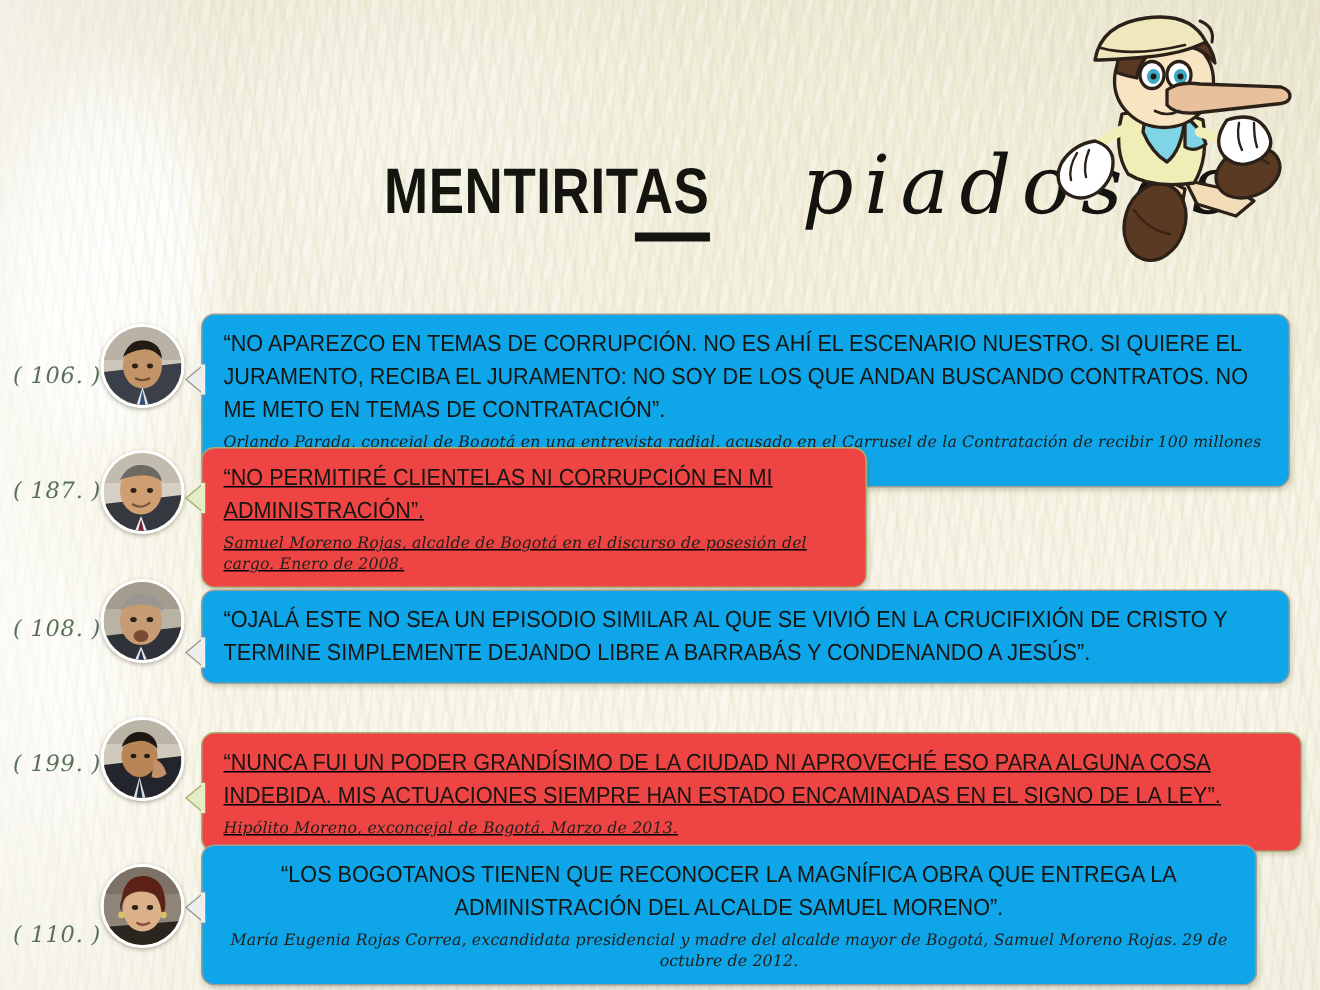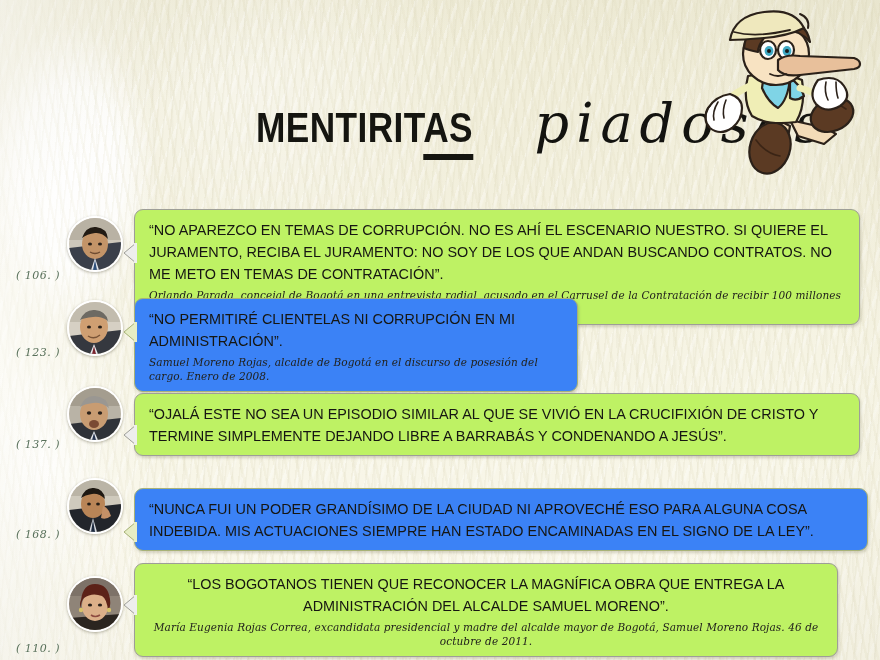--- a/index.html
+++ b/index.html
@@ -62,41 +62,40 @@
   }
 
   
   #mascot{position:absolute;left:686px;top:8px;width:194px;height:178px;}
 
   
   .row{position:absolute;left:0;}
   .num{
     position:absolute;left:8px;width:60px;text-align:center;
     font-family:"DejaVu Serif","Liberation Serif",serif;
-    font-style:italic;font-size:11px;color:#58705a;
+    font-style:italic;font-size:15px;color:#58705a;
     letter-spacing:.5px;
-    margin-top:28px;
   }
   .avatar{
     position:absolute;left:67px;width:52px;height:52px;border-radius:50%;
     overflow:hidden;border:2px solid #ffffff;
     box-shadow:0 1px 3px rgba(80,75,50,.45);
   }
   .avatar svg{display:block;}
 
   
   .bubble{
     position:absolute;left:134px;
     border-radius:9px;
     box-sizing:border-box;
     padding:9px 14px 8px 14px;
     box-shadow:1px 2px 3px rgba(120,115,85,.28);
   }
-  .bubble.gray{background:#bef264;border:1px solid #9e9e98;}
-  .bubble.green{background:#3b82f6;border:1px solid #a8b277;}
+  .bubble.gray{background:#0ea5e9;border:1px solid #9e9e98;}
+  .bubble.green{background:#ef4444;border:1px solid #a8b277;text-decoration:underline;}
 
   .tail{position:absolute;left:-12px;width:14px;height:22px;}
 
   .quote{
     font-family:"Liberation Sans Narrow","Liberation Sans",sans-serif;
     font-weight:400;font-size:15.5px;line-height:22px;
     color:#161612;letter-spacing:0px;
     transform:scaleX(.93);transform-origin:left center;
     width:107.5%;
   }
@@ -191,21 +190,21 @@
     <svg class="tail" viewBox="0 0 14 22" xmlns="http://www.w3.org/2000/svg" style="top:32px;">
       <path d="M13 1 L1 11 L13 21 Z" fill="#eeeeec" stroke="#9e9e98" stroke-width="1"></path>
       <rect x="11" y="1" width="3" height="20" fill="#eeeeec"></rect>
     </svg>
     <div class="quote">“NO APAREZCO EN TEMAS DE CORRUPCIÓN. NO ES AHÍ EL ESCENARIO NUESTRO. SI QUIERE EL JURAMENTO, RECIBA EL JURAMENTO: NO SOY DE LOS QUE ANDAN BUSCANDO CONTRATOS. NO ME METO EN TEMAS DE CONTRATACIÓN”.</div>
     <div class="attrib">Orlando Parada, concejal de Bogotá en una entrevista radial, acusado en el Carrusel de la Contratación de recibir 100 millones de pesos de Julio Gómez. 2010.</div>
   </div>
 </div>
 
 <div class="row" style="top:0;">
-  <div class="num" style="top:318px;">( 123. )</div>
+  <div class="num" style="top:318px;">( 187. )</div>
   <div class="avatar" style="top:300px;">
     <svg viewBox="0 0 52 52" width="52" height="52" xmlns="http://www.w3.org/2000/svg">
       <rect width="52" height="52" fill="#d6d0c4"></rect>
       <rect x="0" y="0" width="52" height="20" fill="#c2bcae"></rect>
       <path d="M0 34 L52 28 L52 52 L0 52 Z" fill="#35383f"></path>
       <ellipse cx="25" cy="25" rx="14" ry="16" fill="#cf9f72"></ellipse>
       <path d="M11 18 q5 -11 15 -10 q11 1 13 11 q-7 -5 -15 -4 q-9 1 -13 3 Z" fill="#6d6a63"></path>
       <ellipse cx="20" cy="25" rx="2" ry="1.6" fill="#2a211a"></ellipse>
       <ellipse cx="31" cy="25" rx="2" ry="1.6" fill="#2a211a"></ellipse>
       <path d="M19 34 q6 4 12 -1" stroke="#7a5437" stroke-width="1.5" fill="none"></path>
@@ -217,21 +216,21 @@
     <svg class="tail" viewBox="0 0 14 22" xmlns="http://www.w3.org/2000/svg" style="top:22px;">
       <path d="M13 1 L1 11 L13 21 Z" fill="#e6edc4" stroke="#a8b277" stroke-width="1"></path>
       <rect x="11" y="1" width="3" height="20" fill="#e6edc4"></rect>
     </svg>
     <div class="quote">“NO PERMITIRÉ CLIENTELAS NI CORRUPCIÓN EN MI ADMINISTRACIÓN”.</div>
     <div class="attrib">Samuel Moreno Rojas, alcalde de Bogotá en el discurso de posesión del cargo. Enero de 2008.</div>
   </div>
 </div>
 
 <div class="row" style="top:0;">
-  <div class="num" style="top:410px;">( 137. )</div>
+  <div class="num" style="top:410px;">( 108. )</div>
   <div class="avatar" style="top:386px;">
     <svg viewBox="0 0 52 52" width="52" height="52" xmlns="http://www.w3.org/2000/svg">
       <rect width="52" height="52" fill="#b9b3a6"></rect>
       <rect x="0" y="0" width="52" height="18" fill="#a49d8f"></rect>
       <path d="M0 36 L52 30 L52 52 L0 52 Z" fill="#2f3238"></path>
       <ellipse cx="25" cy="26" rx="14" ry="16" fill="#c89c72"></ellipse>
       <path d="M11 19 q5 -12 15 -11 q12 1 14 12 q-8 -6 -16 -5 q-9 1 -13 4 Z" fill="#9a9792"></path>
       <ellipse cx="20" cy="25" rx="2.2" ry="1.7" fill="#2a211a"></ellipse>
       <ellipse cx="31" cy="25" rx="2.2" ry="1.7" fill="#2a211a"></ellipse>
       <ellipse cx="25" cy="36" rx="5" ry="4" fill="#7a4a33"></ellipse>
@@ -242,41 +241,42 @@
   <div class="bubble gray" style="top:393px;width:726px;">
     <svg class="tail" viewBox="0 0 14 22" xmlns="http://www.w3.org/2000/svg" style="top:30px;">
       <path d="M13 1 L1 11 L13 21 Z" fill="#eeeeec" stroke="#9e9e98" stroke-width="1"></path>
       <rect x="11" y="1" width="3" height="20" fill="#eeeeec"></rect>
     </svg>
     <div class="quote">“OJALÁ ESTE NO SEA UN EPISODIO SIMILAR AL QUE SE VIVIÓ EN LA CRUCIFIXIÓN DE CRISTO Y TERMINE SIMPLEMENTE DEJANDO LIBRE A BARRABÁS Y CONDENANDO A JESÚS”.</div>
   </div>
 </div>
 
 <div class="row" style="top:0;">
-  <div class="num" style="top:500px;">( 168. )</div>
+  <div class="num" style="top:500px;">( 199. )</div>
   <div class="avatar" style="top:478px;">
     <svg viewBox="0 0 52 52" width="52" height="52" xmlns="http://www.w3.org/2000/svg">
       <rect width="52" height="52" fill="#cfcabd"></rect>
       <rect x="0" y="0" width="52" height="16" fill="#bab4a6"></rect>
       <path d="M0 30 L52 24 L52 52 L0 52 Z" fill="#22252b"></path>
       <ellipse cx="24" cy="24" rx="12" ry="14" fill="#b98557"></ellipse>
       <path d="M12 18 q4 -11 13 -10 q10 1 11 11 q-6 -6 -13 -5 q-7 1 -11 4 Z" fill="#1e1812"></path>
       <ellipse cx="20" cy="24" rx="1.9" ry="1.5" fill="#241d16"></ellipse>
       <ellipse cx="29" cy="24" rx="1.9" ry="1.5" fill="#241d16"></ellipse>
       <path d="M34 26 q6 2 8 10 q-5 4 -10 2 Z" fill="#c49067"></path>
       <path d="M24 38 L20 52 L28 52 Z" fill="#d8dbe0"></path>
       <path d="M24 40 L22 52 L26 52 Z" fill="#1d2a3e"></path>
     </svg>
   </div>
   <div class="bubble green" style="top:488px;width:734px;">
     <svg class="tail" viewBox="0 0 14 22" xmlns="http://www.w3.org/2000/svg" style="top:32px;">
       <path d="M13 1 L1 11 L13 21 Z" fill="#e6edc4" stroke="#a8b277" stroke-width="1"></path>
       <rect x="11" y="1" width="3" height="20" fill="#e6edc4"></rect>
     </svg>
     <div class="quote">“NUNCA FUI UN PODER GRANDÍSIMO DE LA CIUDAD NI APROVECHÉ ESO PARA ALGUNA COSA INDEBIDA. MIS ACTUACIONES SIEMPRE HAN ESTADO ENCAMINADAS EN EL SIGNO DE LA LEY”.</div>
+    <div class="attrib">Hipólito Moreno, exconcejal de Bogotá. Marzo de 2013.</div>
   </div>
 </div>
 
 <div class="row" style="top:0;">
   <div class="num" style="top:614px;">( 110. )</div>
   <div class="avatar" style="top:576px;">
     <svg viewBox="0 0 52 52" width="52" height="52" xmlns="http://www.w3.org/2000/svg">
       <rect width="52" height="52" fill="#8f8478"></rect>
       <rect x="0" y="0" width="52" height="18" fill="#7d7268"></rect>
       <path d="M0 40 L52 36 L52 52 L0 52 Z" fill="#2b2520"></path>
@@ -288,15 +288,15 @@
       <circle cx="12" cy="32" r="2.2" fill="#d8c26a"></circle>
       <circle cx="40" cy="32" r="2.2" fill="#d8c26a"></circle>
     </svg>
   </div>
   <div class="bubble gray" style="top:563px;width:704px;text-align:center;">
     <svg class="tail" viewBox="0 0 14 22" xmlns="http://www.w3.org/2000/svg" style="top:30px;">
       <path d="M13 1 L1 11 L13 21 Z" fill="#eeeeec" stroke="#9e9e98" stroke-width="1"></path>
       <rect x="11" y="1" width="3" height="20" fill="#eeeeec"></rect>
     </svg>
     <div class="quote">“LOS BOGOTANOS TIENEN QUE RECONOCER LA MAGNÍFICA OBRA QUE ENTREGA LA ADMINISTRACIÓN DEL ALCALDE SAMUEL MORENO”.</div>
-    <div class="attrib">María Eugenia Rojas Correa, excandidata presidencial y madre del alcalde mayor de Bogotá, Samuel Moreno Rojas. 46 de octubre de 2011.</div>
+    <div class="attrib">María Eugenia Rojas Correa, excandidata presidencial y madre del alcalde mayor de Bogotá, Samuel Moreno Rojas. 29 de octubre de 2012.</div>
   </div>
 </div>
 
 </body></html>

